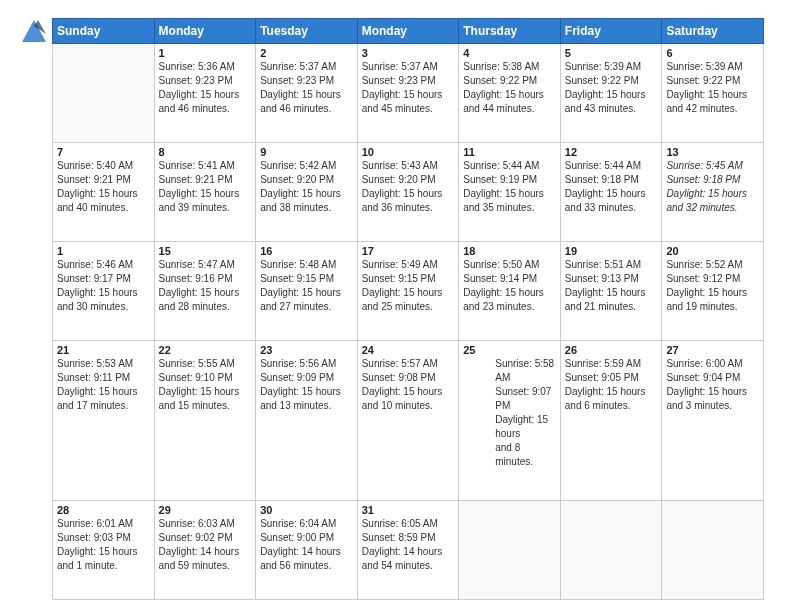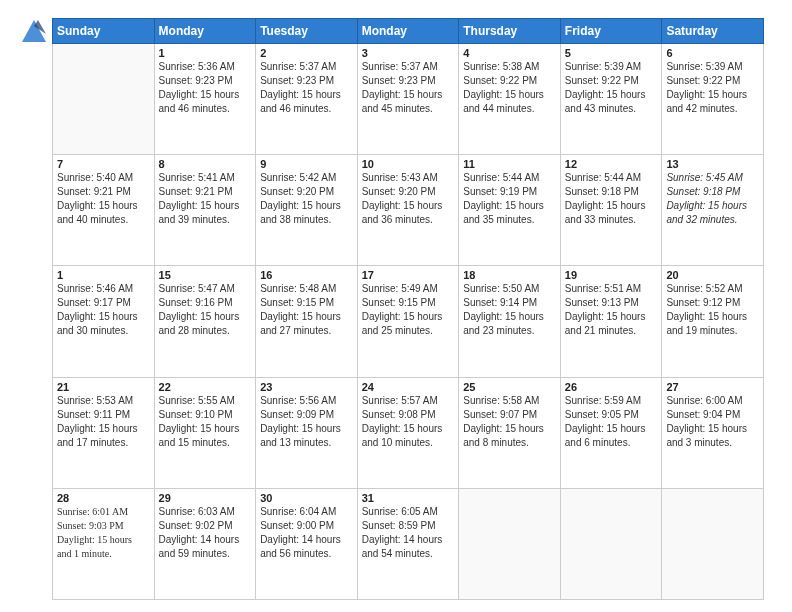--- a/index.html
+++ b/index.html
@@ -300,21 +300,21 @@
           </td>
           <td>
             <span class="day-number">24</span>
             <div class="day-info" style="white-space: pre-line;">Sunrise: 5:57 AM
 Sunset: 9:08 PM
 Daylight: 15 hours
 and 10 minutes.</div>
           </td>
           <td>
             <span class="day-number">25</span>
-            <div class="day-info" style="white-space: pre-line;">Sunrise: 5:58 AM
+            <div class="day-info" style="white-space: pre-line; margin-left: 32px;">Sunrise: 5:58 AM
 Sunset: 9:07 PM
 Daylight: 15 hours
 and 8 minutes.</div>
           </td>
           <td>
             <span class="day-number">26</span>
             <div class="day-info" style="white-space: pre-line;">Sunrise: 5:59 AM
 Sunset: 9:05 PM
 Daylight: 15 hours
 and 6 minutes.</div>
@@ -323,21 +323,21 @@
             <span class="day-number">27</span>
             <div class="day-info" style="white-space: pre-line;">Sunrise: 6:00 AM
 Sunset: 9:04 PM
 Daylight: 15 hours
 and 3 minutes.</div>
           </td>
         </tr>
         <tr>
           <td>
             <span class="day-number">28</span>
-            <div class="day-info" style="white-space: pre-line; font-family: Liberation Serif, serif;">Sunrise: 6:01 AM
+            <div class="day-info" style="white-space: pre-line;">Sunrise: 6:01 AM
 Sunset: 9:03 PM
 Daylight: 15 hours
 and 1 minute.</div>
           </td>
           <td>
             <span class="day-number">29</span>
             <div class="day-info" style="white-space: pre-line;">Sunrise: 6:03 AM
 Sunset: 9:02 PM
 Daylight: 14 hours
 and 59 minutes.</div>

